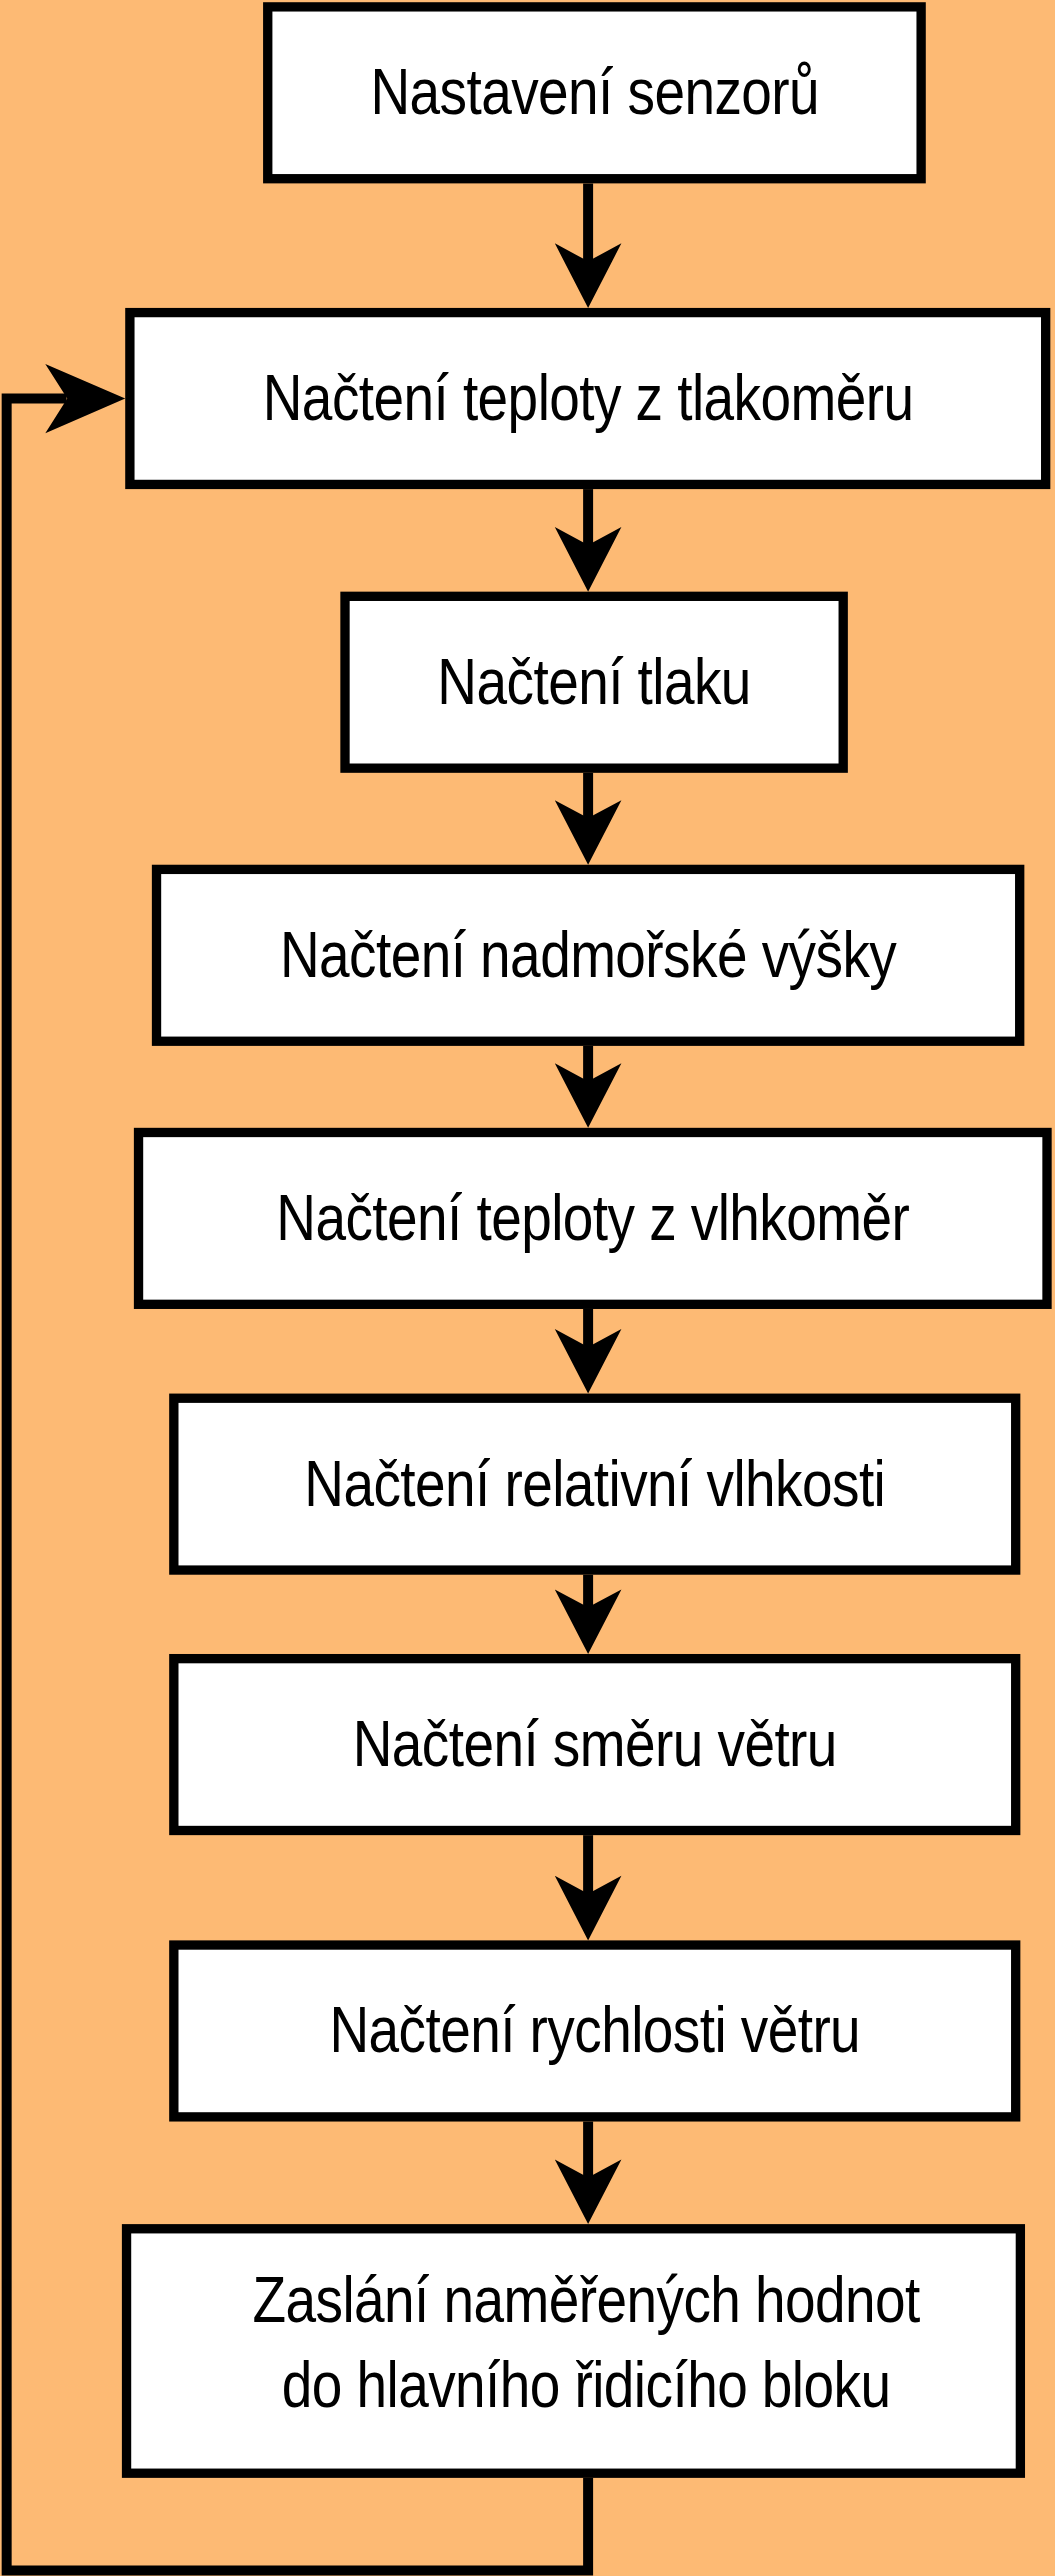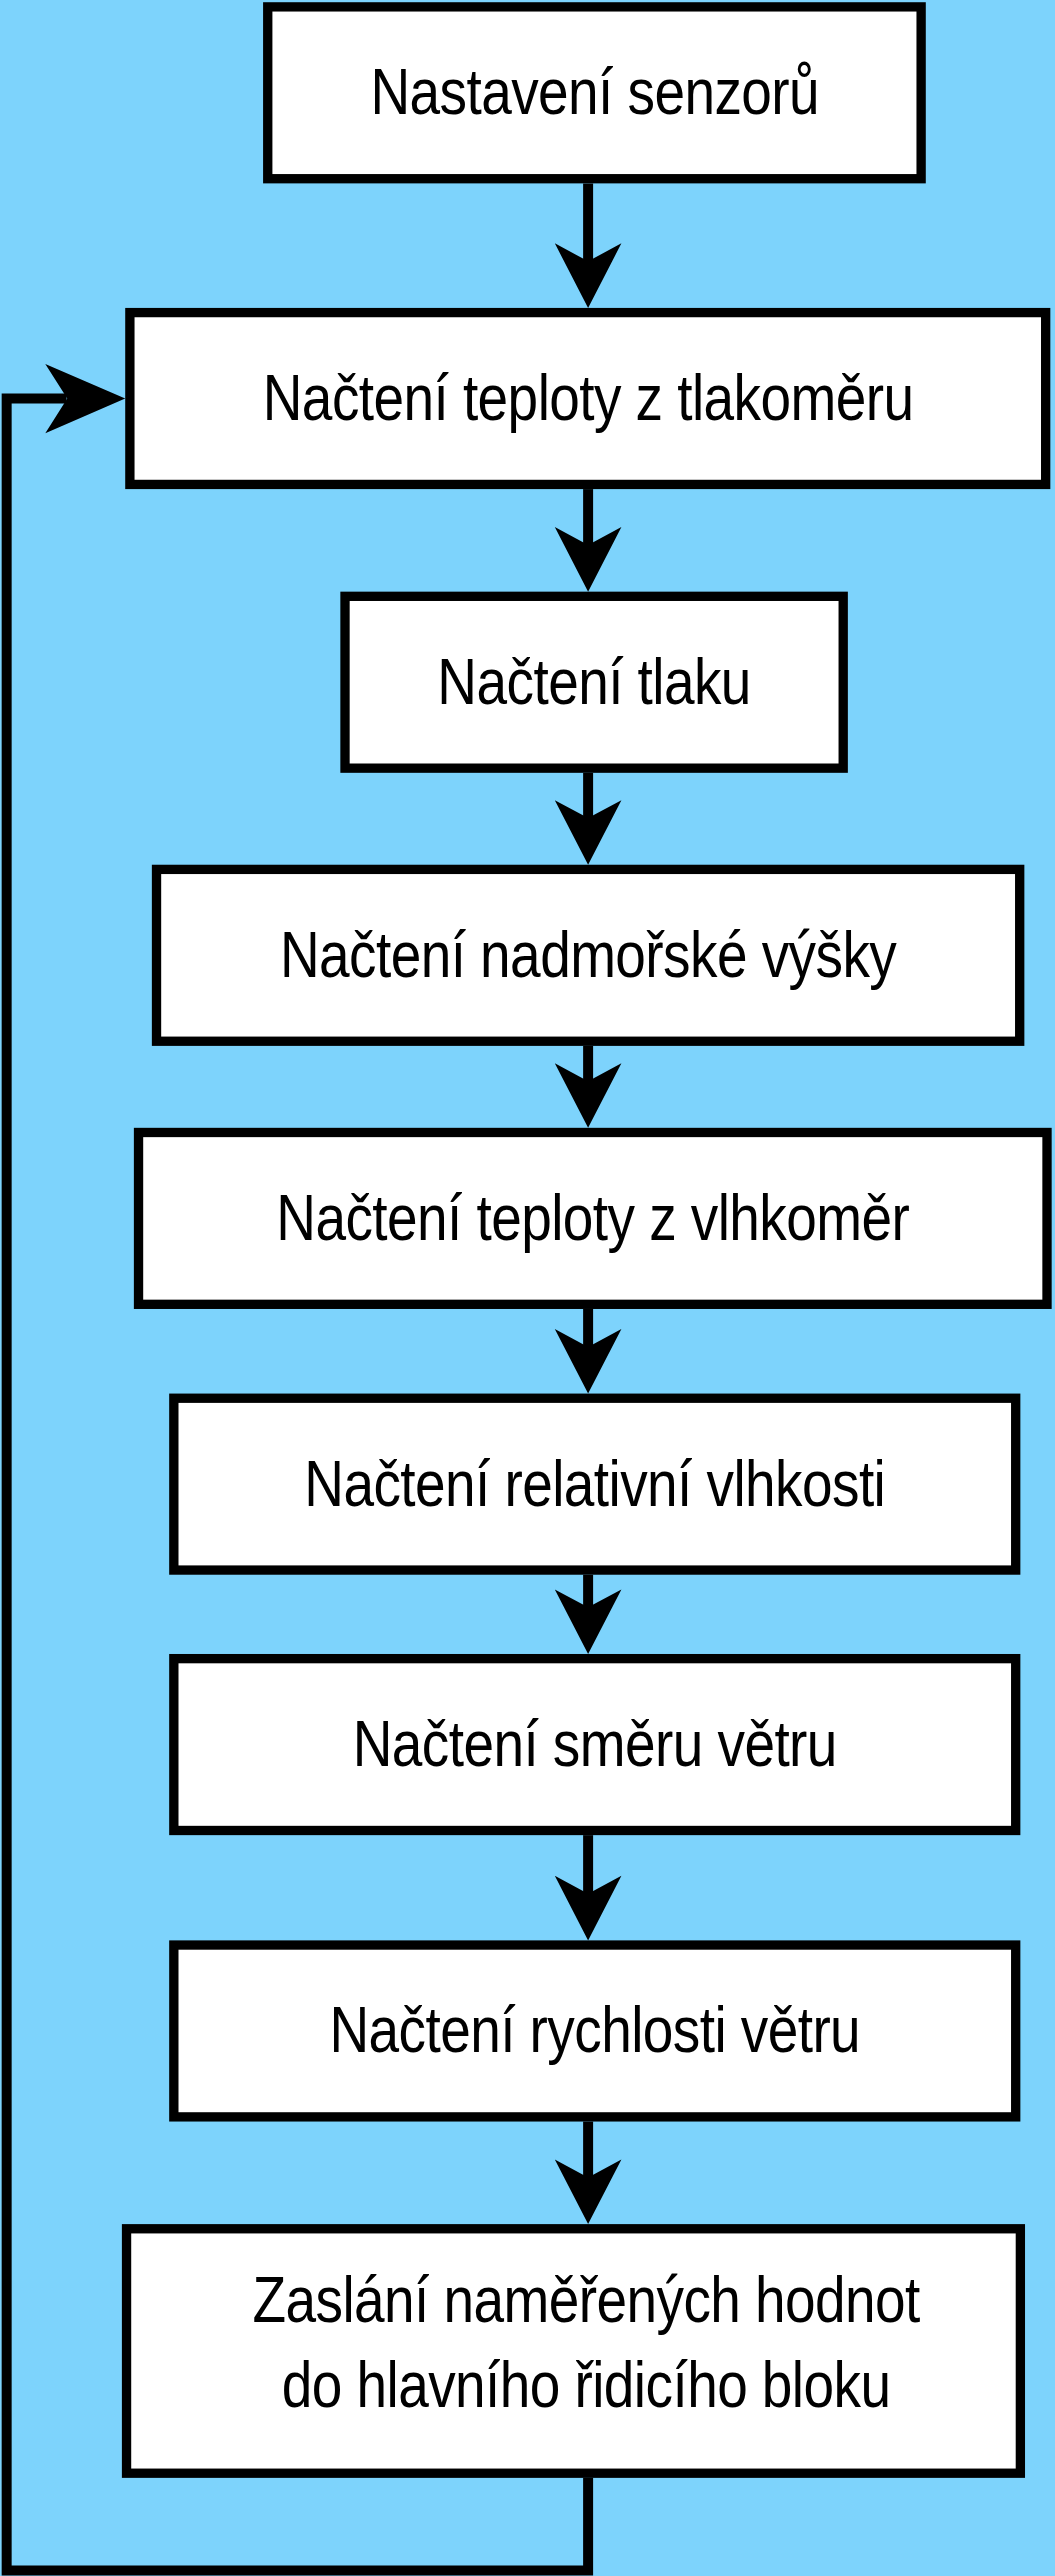--- a/index.html
+++ b/index.html
@@ -4,21 +4,21 @@
 <style>
   html, body {
     margin: 0;
     padding: 0;
     background: #ffffff;
   }
   #canvas {
     position: relative;
     width: 1055px;
     height: 2576px;
-    background: #7dd3fc;
+    background: #fdba74;
     overflow: hidden;
     font-family: "Liberation Sans", "DejaVu Sans", sans-serif;
   }
   #flow-svg {
     position: absolute;
     left: 0;
     top: 0;
     width: 1055px;
     height: 2576px;
     display: block;

